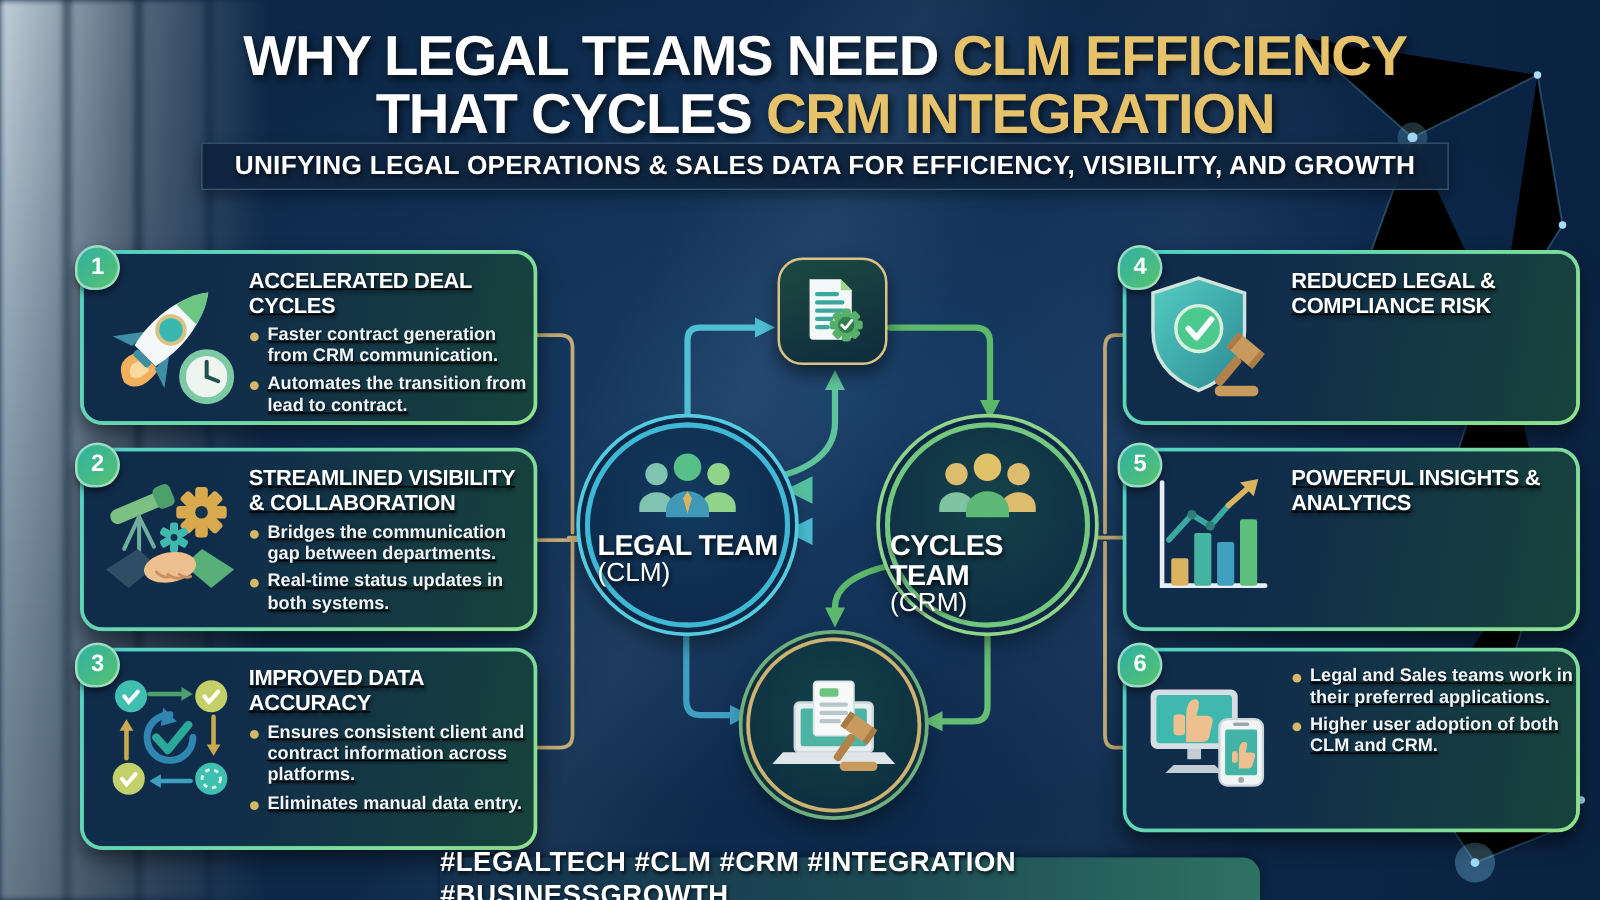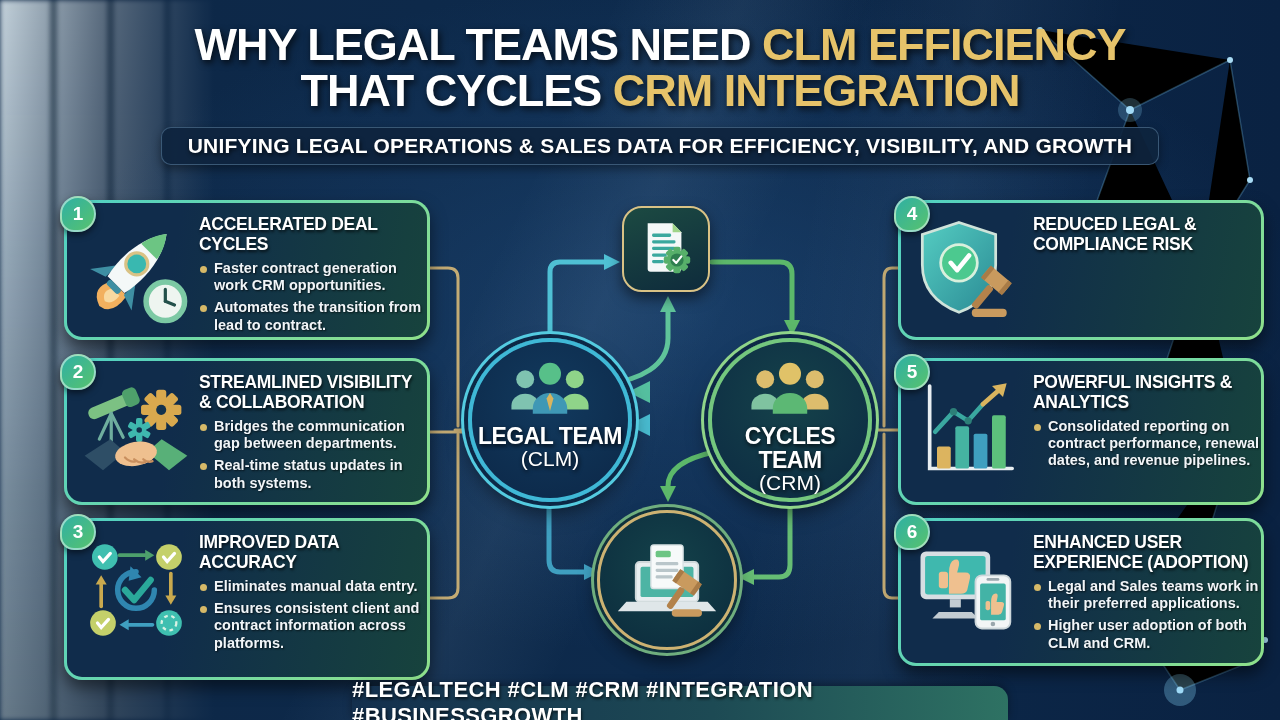--- a/index.html
+++ b/index.html
@@ -31,24 +31,24 @@
   }
   .network { position:absolute; right:0; top:0; }
   
   .header { position:absolute; left:130px; right:90px; top:22px; text-align:center; z-index:6; }
   .title {
     font-size:45px; font-weight:700; letter-spacing:-1px; line-height:1.02;
     color:#ffffff; text-shadow:2px 3px 7px rgba(0,0,0,.75);
   }
   .title .gold { color:#e6c36a; }
   .subtitle-pill {
-    display:inline-block; margin-top:13px;
+    display:inline-block; margin-top:0;
     background:rgba(14,36,62,.92);
     border:1px solid rgba(110,150,185,.45);
-    border-radius:10px;
+    border-radius:0;
     padding:6px 26px;
     font-size:21px; font-weight:700; color:#ffffff; letter-spacing:.2px;
     text-shadow:1px 2px 4px rgba(0,0,0,.7);
     box-shadow:0 4px 10px rgba(0,0,0,.4);
   }
   
   .card {
     position:absolute; width:366px;
     border:3px solid transparent; border-radius:18px;
     background:
@@ -61,21 +61,21 @@
     position:absolute; left:-7px; top:-7px; width:36px; height:36px;
     border-radius:50% 50% 50% 14px;
     background:linear-gradient(135deg,#2fb0a4,#57c26e);
     border:2px solid rgba(230,250,240,.55);
     color:#fff; font-size:19px; font-weight:700;
     display:flex; align-items:center; justify-content:center;
     box-shadow:0 3px 6px rgba(0,0,0,.5);
   }
   .card-icon { position:absolute; left:12px; top:14px; width:114px; height:110px; }
   .card-icon svg { width:100%; height:100%; }
-  .card-body { position:absolute; left:132px; right:0; top:12px; }
+  .card-body { position:absolute; left:132px; right:0; top:12px;text-decoration:underline; }
   .card-title {
     font-size:17.5px; font-weight:700; letter-spacing:-.3px; line-height:1.12;
     color:#ffffff; text-shadow:1px 2px 3px rgba(0,0,0,.7); margin-bottom:6px;
   }
   .bullets { list-style:none; }
   .bullets li {
     position:relative; padding-left:15px; margin-bottom:5px;
     font-size:14.5px; font-weight:700; line-height:1.18; color:#f1f5f8;
     text-shadow:1px 1px 2px rgba(0,0,0,.65);
   }
@@ -103,21 +103,21 @@
     background:radial-gradient(circle at 50% 38%, #123a5e 0%, #0d2b4c 78%);
     box-shadow:0 0 0 4px #0c2846, 0 0 0 7px #54cbe0, 0 10px 20px rgba(0,0,0,.55);
   }
   .node-sales {
     left:708px; top:338px;
     border:4px solid #74c77e;
     background:radial-gradient(circle at 50% 38%, #15424a 0%, #0e2f44 78%);
     box-shadow:0 0 0 4px #0c2846, 0 0 0 7px #8fd489, 0 10px 20px rgba(0,0,0,.55);
   }
   .node .people { margin-top:18px; height:62px; }
-  .node-label { text-align:center; line-height:1.05; margin-top:2px; }
+  .node-label { text-align:left; line-height:1.05; margin-top:2px; }
   .node-label .l1 { font-size:23px; font-weight:700; color:#fff; text-shadow:1px 2px 4px rgba(0,0,0,.8); letter-spacing:-.5px; }
   .node-label .l2 { font-size:21px; font-weight:400; color:#fff; text-shadow:1px 2px 4px rgba(0,0,0,.8); }
   .bottom-node {
     position:absolute; left:597px; top:510px; width:140px; height:140px; border-radius:50%;
     border:3px solid #cdb272;
     background:radial-gradient(circle at 50% 40%, #14424a 0%, #0d2f3f 80%);
     box-shadow:0 0 0 3px #10313c, 0 0 0 6px #6fae7e, 0 10px 18px rgba(0,0,0,.55);
     display:flex; align-items:center; justify-content:center; z-index:5;
   }
   
@@ -240,21 +240,21 @@
         <rect x="49" y="82" width="18" height="7" rx="3" fill="#3e8fa3"></rect>
       </g>
       <circle cx="92" cy="92" r="21" fill="#eef5f0" stroke="#7cc9a4" stroke-width="6"></circle>
       <line x1="92" y1="92" x2="92" y2="79" stroke="#23504a" stroke-width="3.5" stroke-linecap="round"></line>
       <line x1="92" y1="92" x2="102" y2="96" stroke="#23504a" stroke-width="3.5" stroke-linecap="round"></line>
     </svg>
   </div>
   <div class="card-body">
     <div class="card-title">ACCELERATED DEAL CYCLES</div>
     <ul class="bullets">
-      <li><span>Faster contract generation work CRM opportunities.</span></li>
+      <li><span>Faster contract generation from CRM communication.</span></li>
       <li><span>Automates the transition from lead to contract.</span></li>
     </ul>
   </div>
 </div>
 
 <div class="card" style="left:64px; top:358px; height:147px;">
   <div class="badge">
       <span>2</span>
     </div>
   <div class="card-icon">
@@ -331,22 +331,22 @@
           <circle cx="96" cy="96" r="8"></circle>
         </g>
       <path d="M60,40 a20,20 0 1 0 20,20" fill="none" stroke="#2f86b0" stroke-width="6" stroke-linecap="round"></path>
       <polygon points="54,34 66,46 52,50" fill="#2f86b0"></polygon>
       <path d="M48,60 l10,11 l18,-22" fill="none" stroke="#2aa89a" stroke-width="7" stroke-linecap="round" stroke-linejoin="round"></path>
     </svg>
   </div>
   <div class="card-body">
     <div class="card-title">IMPROVED DATA ACCURACY</div>
     <ul class="bullets">
+      <li><span>Ensures consistent client and contract information across platforms.</span></li>
       <li><span>Eliminates manual data entry.</span></li>
-      <li><span>Ensures consistent client and contract information across platforms.</span></li>
     </ul>
   </div>
 </div>
 
 <div class="card" style="left:898px; top:200px; height:140px;">
   <div class="badge">
       <span>4</span>
     </div>
   <div class="card-icon">
     <svg viewBox="0 0 120 120">
@@ -388,23 +388,20 @@
       <path d="M74,32 L92,16" fill="none" stroke="#d9b45e" stroke-width="5" stroke-linecap="round"></path>
       <polygon points="84,12 100,9 96,24" fill="#d9b45e"></polygon>
       <g fill="#2c7f78">
           <circle cx="42" cy="40" r="4"></circle>
           <circle cx="58" cy="50" r="4"></circle>
         </g>
     </svg>
   </div>
   <div class="card-body">
     <div class="card-title">POWERFUL INSIGHTS &amp; ANALYTICS</div>
-    <ul class="bullets">
-      <li><span>Consolidated reporting on contract performance, renewal dates, and revenue pipelines.</span></li>
-    </ul>
   </div>
 </div>
 
 <div class="card" style="left:898px; top:518px; height:148px;">
   <div class="badge">
       <span>6</span>
     </div>
   <div class="card-icon">
     <svg viewBox="0 0 120 120">
       <rect x="6" y="18" width="76" height="52" rx="6" fill="#d7dee3"></rect>
@@ -419,21 +416,20 @@
       <rect x="71" y="53" width="28" height="40" rx="2" fill="#43b3a6"></rect>
       <g fill="#efc08f">
         <rect x="77" y="72" width="5" height="10" rx="2"></rect>
         <path d="M83,73 q0,-8 4,-9 q4,-1 3,4 l-1,5 h5 q4,0 3,4 l-2,7 q-1,3 -4,3 h-8 z"></path>
       </g>
       <circle cx="85" cy="97" r="2.5" fill="#9aa7ad"></circle>
       <rect x="78" y="47" width="14" height="3" rx="1.5" fill="#9aa7ad"></rect>
     </svg>
   </div>
   <div class="card-body">
-    <div class="card-title">ENHANCED USER EXPERIENCE (ADOPTION)</div>
     <ul class="bullets">
       <li><span>Legal and Sales teams work in their preferred applications.</span></li>
       <li><span>Higher user adoption of both CLM and CRM.</span></li>
     </ul>
   </div>
 </div>
 
 <div class="top-box">
   <svg width="66" height="66" viewBox="0 0 90 90">
     <path d="M20,10 H54 L66,22 V72 a4,4 0 0 1 -4,4 H24 a4,4 0 0 1 -4,-4 Z" fill="#f4f8f8"></path>

